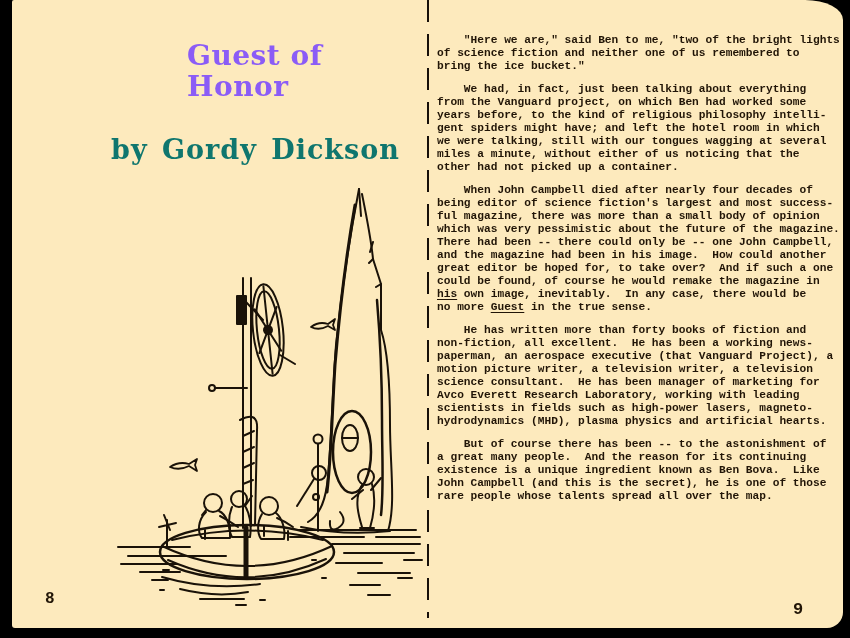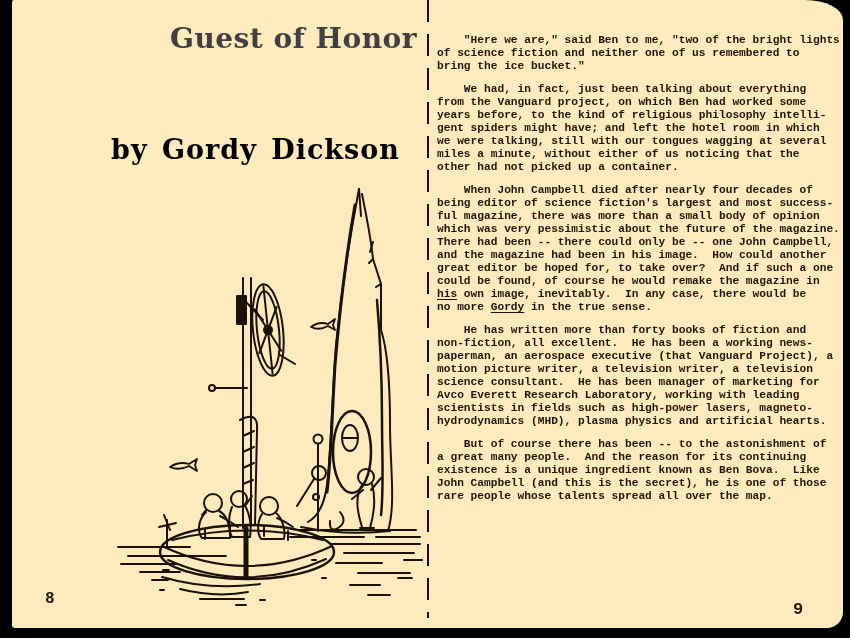--- a/index.html
+++ b/index.html
@@ -7,26 +7,26 @@
        font-family:"Liberation Sans",sans-serif;}
   .canvas{position:relative;width:850px;height:638px;background:#000;}
   .page{position:absolute;left:12px;top:0;right:7px;bottom:10px;
         background:#fdeabd;
         border-radius:2px 38px 16px 3px / 2px 20px 16px 3px;}
   .gutter{position:absolute;left:415px;top:0;width:2px;height:618px;
           background:repeating-linear-gradient(180deg,#17100a 0 22px,transparent 22px 34px);}
   .left-page,.right-page{position:absolute;top:0;bottom:0;}
   .left-page{left:0;width:415px;}
   .right-page{left:415px;right:0;}
-  .kicker{position:absolute;left:158px;top:24px;margin:0;
-          font:bold 28px/1.1 "DejaVu Serif",serif;color:#404040;letter-spacing:.5px;}
+  .kicker{position:absolute;left:158px;top:24px;margin:17px;
+          font:bold 28px/1.1 "DejaVu Serif",serif;color:#8b5cf6;letter-spacing:.5px;}
   .title{position:absolute;left:31px;top:66px;margin:0;
          font:bold 42px/1.1 "DejaVu Serif",serif;color:#1b1206;word-spacing:9px;letter-spacing:1px;}
   .byline{position:absolute;left:99px;top:135px;margin:0;
-          font:bold 27px/1.1 "DejaVu Serif",serif;color:#000000;letter-spacing:1px;word-spacing:4px;}
+          font:bold 27px/1.1 "DejaVu Serif",serif;color:#0f766e;letter-spacing:1px;word-spacing:4px;}
   .illus{position:absolute;left:43px;top:183px;}
   .pagenum{position:absolute;font:bold 16px/1 "Liberation Mono",monospace;color:#211507;}
   .pn-left{left:33px;top:591px;}
   .pn-right{left:366px;top:601px;font-size:17px;}
   .article{position:absolute;left:10px;top:34px;width:404px;
            font:bold 11.2px/13px "Liberation Mono",monospace;color:#211507;}
   .para{white-space:pre;margin:0 0 10px 0;}
   .para u{text-underline-offset:2px;font-family:Liberation Mono, monospace;}
 </style>
 </head>
@@ -137,21 +137,21 @@
 other had not picked up a container.</div>
           <div class="para">    When John Campbell died after nearly four decades of
 being editor of science fiction's largest and most success-
 ful magazine, there was more than a small body of opinion
 which was very pessimistic about the future of the magazine.
 There had been -- there could only be -- one John Campbell,
 and the magazine had been in his image.  How could another
 great editor be hoped for, to take over?  And if such a one
 could be found, of course he would remake the magazine in
 <u>his</u> own image, inevitably.  In any case, there would be
-no more <u>Gordy</u> in the true sense.</div>
+no more <u>Guest</u> in the true sense.</div>
           <div class="para">    He has written more than forty books of fiction and
 non-fiction, all excellent.  He has been a working news-
 paperman, an aerospace executive (that Vanguard Project), a
 motion picture writer, a television writer, a television
 science consultant.  He has been manager of marketing for
 Avco Everett Research Laboratory, working with leading
 scientists in fields such as high-power lasers, magneto-
 hydrodynamics (MHD), plasma physics and artificial hearts.</div>
           <div class="para">    But of course there has been -- to the astonishment of
 a great many people.  And the reason for its continuing

